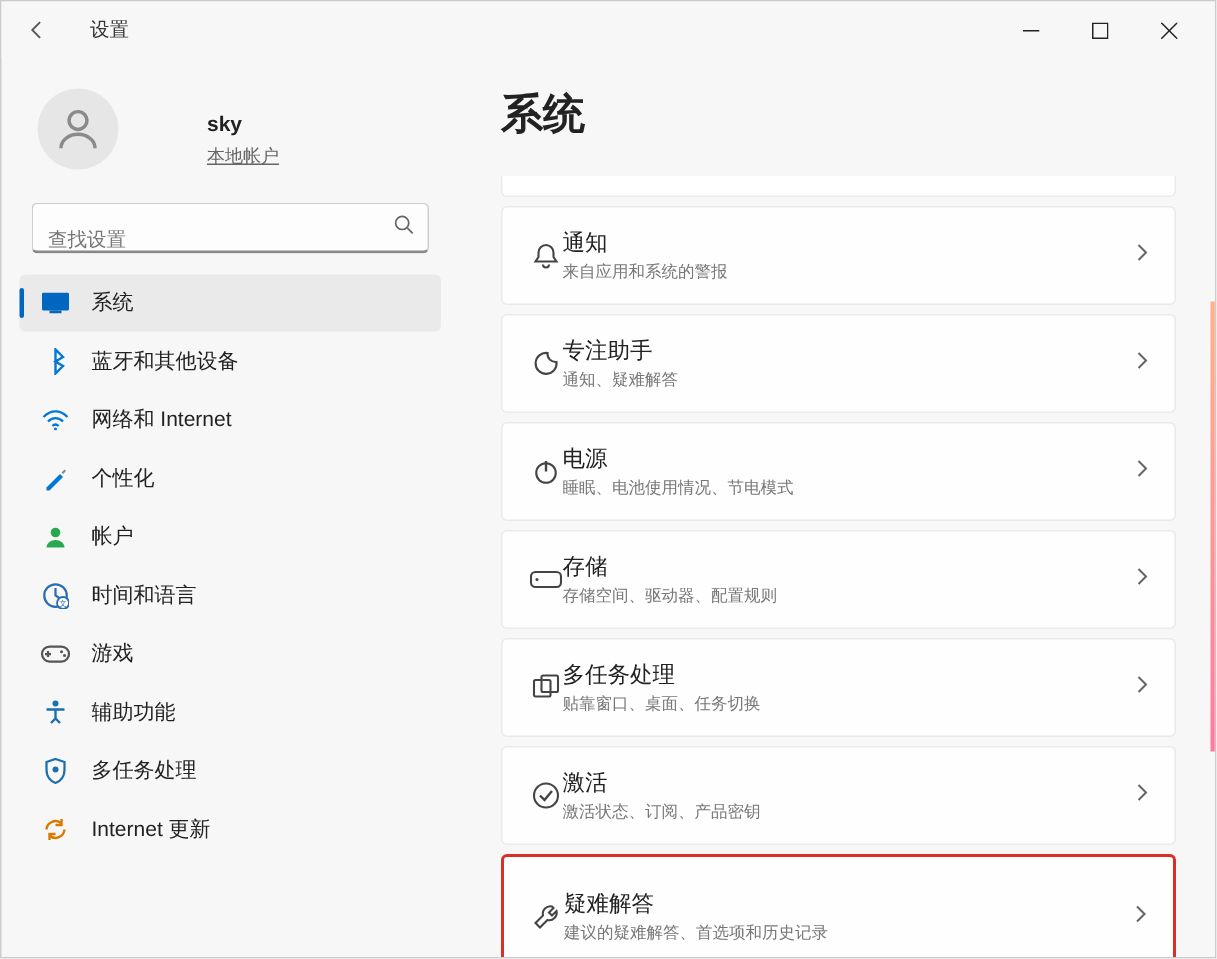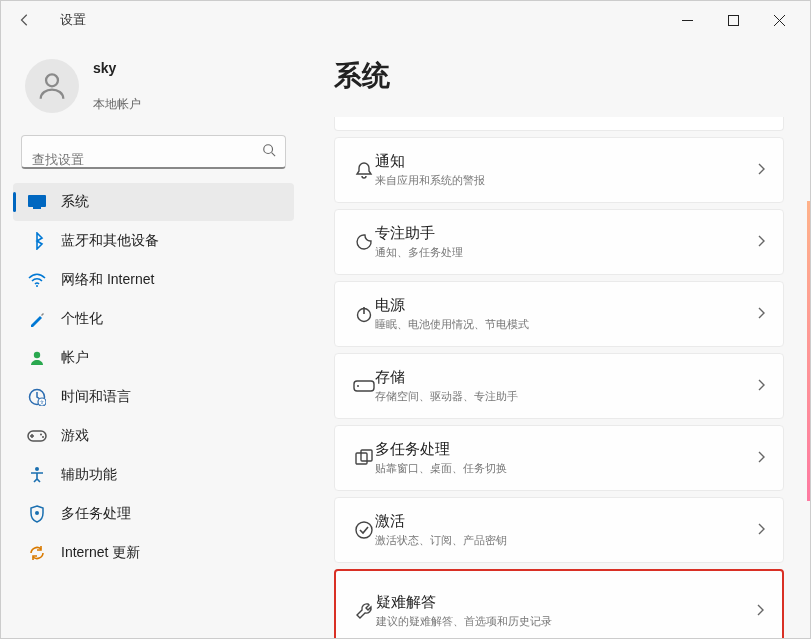--- a/index.html
+++ b/index.html
@@ -52,31 +52,32 @@
   }
   .sidebar {
     width: 305px;
     padding: 8px 0 0 0;
     overflow-y: auto;
   }
   .user-block {
     display: flex;
     align-items: flex-end;
     padding: 12px 24px 18px 24px;
+    gap: 45px;
   }
   .avatar {
     width: 54px; height: 54px;
     border-radius: 50%;
     background: #e6e6e6;
     display: flex; align-items: center; justify-content: center;
     color: #8a8a8a;
   }
   .user-text { margin-left: 14px; }
   .user-name { font-size: 14px; font-weight: 600; color: #222; }
-  .user-sub { font-size: 12px; color: #666; margin-top: 20px; }
+  .user-sub { font-size: 12px; color: #666; margin-top: 6px; text-decoration: underline; }
   .search-wrap {
     margin: 4px 20px 14px 20px;
     position: relative;
   }
   .search-input {
     width: 100%;
     height: 34px;
     border: 1px solid #cfcfcf;
     border-bottom: 2px solid #888;
     border-radius: 4px;
@@ -365,21 +366,21 @@
               </svg></span>
           </div>
           <div class="card">
             <span class="card-icon">
               <svg width="20" height="20" viewBox="0 0 20 20">
                 <path d="M11 3a7 7 0 1 0 6 6 5.5 5.5 0 0 1-6-6z" fill="none" stroke="#444" stroke-width="1.4"></path>
               </svg>
             </span>
             <div class="card-text">
               <div class="card-title">专注助手</div>
-              <div class="card-sub">通知、多任务处理</div>
+              <div class="card-sub">通知、疑难解答</div>
             </div>
             <span class="chevron"><svg width="8" height="12" viewBox="0 0 8 12">
                 <path d="M2 1l5 5-5 5" stroke="#666" stroke-width="1.4" fill="none"></path>
               </svg></span>
           </div>
           <div class="card">
             <span class="card-icon">
               <svg width="20" height="20" viewBox="0 0 20 20">
                 <circle cx="10" cy="11" r="6.5" fill="none" stroke="#444" stroke-width="1.4"></circle>
                 <line x1="10" y1="3" x2="10" y2="10" stroke="#444" stroke-width="1.6"></line>
@@ -395,21 +396,21 @@
           </div>
           <div class="card">
             <span class="card-icon">
               <svg width="22" height="12" viewBox="0 0 22 12">
                 <rect x="1" y="1" width="20" height="10" rx="3" fill="none" stroke="#444" stroke-width="1.4"></rect>
                 <circle cx="5" cy="6" r="1" fill="#444"></circle>
               </svg>
             </span>
             <div class="card-text">
               <div class="card-title">存储</div>
-              <div class="card-sub">存储空间、驱动器、专注助手</div>
+              <div class="card-sub">存储空间、驱动器、配置规则</div>
             </div>
             <span class="chevron"><svg width="8" height="12" viewBox="0 0 8 12">
                 <path d="M2 1l5 5-5 5" stroke="#666" stroke-width="1.4" fill="none"></path>
               </svg></span>
           </div>
           <div class="card">
             <span class="card-icon">
               <svg width="20" height="20" viewBox="0 0 20 20">
                 <rect x="2" y="5" width="11" height="11" rx="1" fill="none" stroke="#444" stroke-width="1.4"></rect>
                 <rect x="7" y="2" width="11" height="11" rx="1" fill="none" stroke="#444" stroke-width="1.4"></rect>

